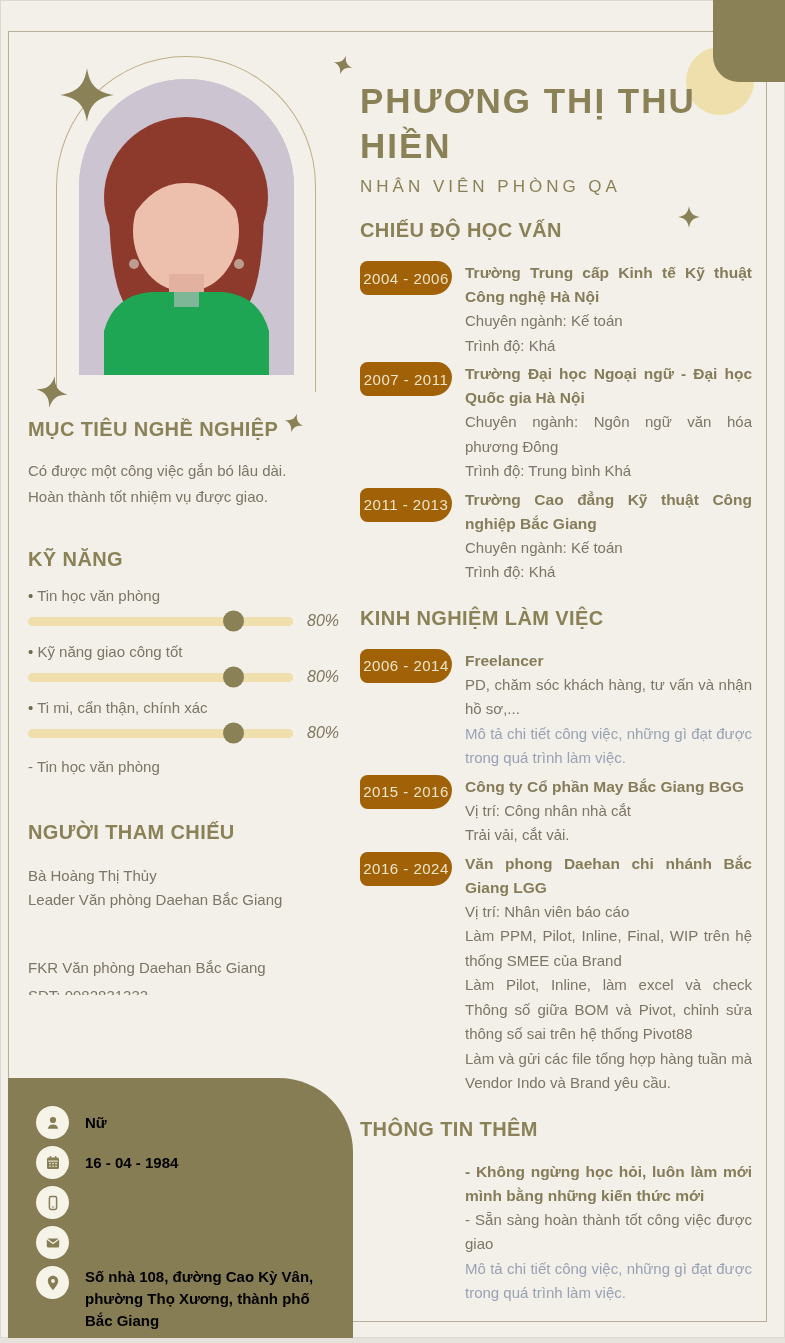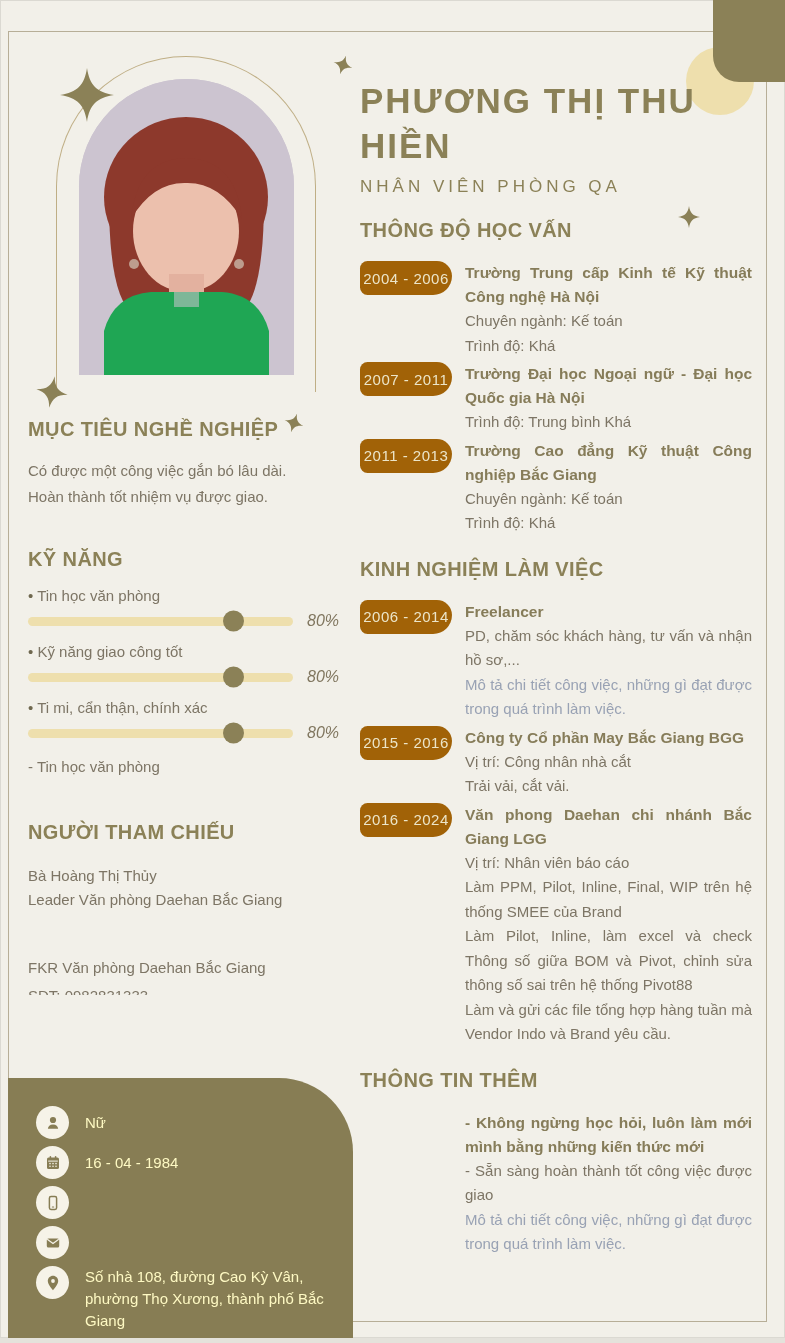--- a/index.html
+++ b/index.html
@@ -73,21 +73,21 @@
 
   
   .contact-box { position:absolute; left:8px; top:1078px; width:345px; height:260px;
            background:#877d54; border-top-right-radius:74px; z-index:3;
            padding:28px 24px 0 28px; }
   .contact-row { display:flex; align-items:center; margin-bottom:7px; min-height:33px; }
   .contact-row.top { align-items:flex-start;justify-content:center; }
   .icon-circle { flex:none; width:33px; height:33px; border-radius:50%; background:#f6f3e8;
            display:flex; align-items:center; justify-content:center; margin-right:16px; }
   .icon-circle svg { display:block; }
-  .contact-value { font-size:15px; color:#fef9c3; line-height:22px; }
+  .contact-value { font-size:15px; color:#000000; line-height:22px;font-weight:bold; }
 </style>
 </head>
 <body>
 
 <div class="page">
 
   <div class="frame"></div>
   <div class="corner-circle"></div>
   <div class="corner-tab"></div>
 
@@ -238,34 +238,35 @@
           </svg>
       </span>
       <span class="contact-value">Số nhà 108, đường Cao Kỳ Vân, phường Thọ Xương, thành phố Bắc Giang</span>
     </div>
   </div>
 
   <div class="right-col">
     <h1 class="name">PHƯƠNG THỊ THU HIỀN</h1>
     <p class="subtitle">NHÂN VIÊN PHÒNG QA</p>
 
-    <h2 class="section-heading rc-heading">THÔNG ĐỘ HỌC VẤN</h2>
+    <h2 class="section-heading rc-heading">CHIẾU ĐỘ HỌC VẤN</h2>
 
     <div class="entry">
       <div class="badge">2004 - 2006</div>
       <div class="entry-body">
         <p class="entry-title">Trường Trung cấp Kinh tế Kỹ thuật Công nghệ Hà Nội</p>
         <p class="entry-line">Chuyên ngành: Kế toán</p>
         <p class="entry-line">Trình độ: Khá</p>
       </div>
     </div>
     <div class="entry">
       <div class="badge">2007 - 2011</div>
       <div class="entry-body">
         <p class="entry-title">Trường Đại học Ngoại ngữ - Đại học Quốc gia Hà Nội</p>
+        <p class="entry-line">Chuyên ngành: Ngôn ngữ văn hóa phương Đông</p>
         <p class="entry-line">Trình độ: Trung bình Khá</p>
       </div>
     </div>
     <div class="entry">
       <div class="badge">2011 - 2013</div>
       <div class="entry-body">
         <p class="entry-title">Trường Cao đẳng Kỹ thuật Công nghiệp Bắc Giang</p>
         <p class="entry-line">Chuyên ngành: Kế toán</p>
         <p class="entry-line">Trình độ: Khá</p>
       </div>

